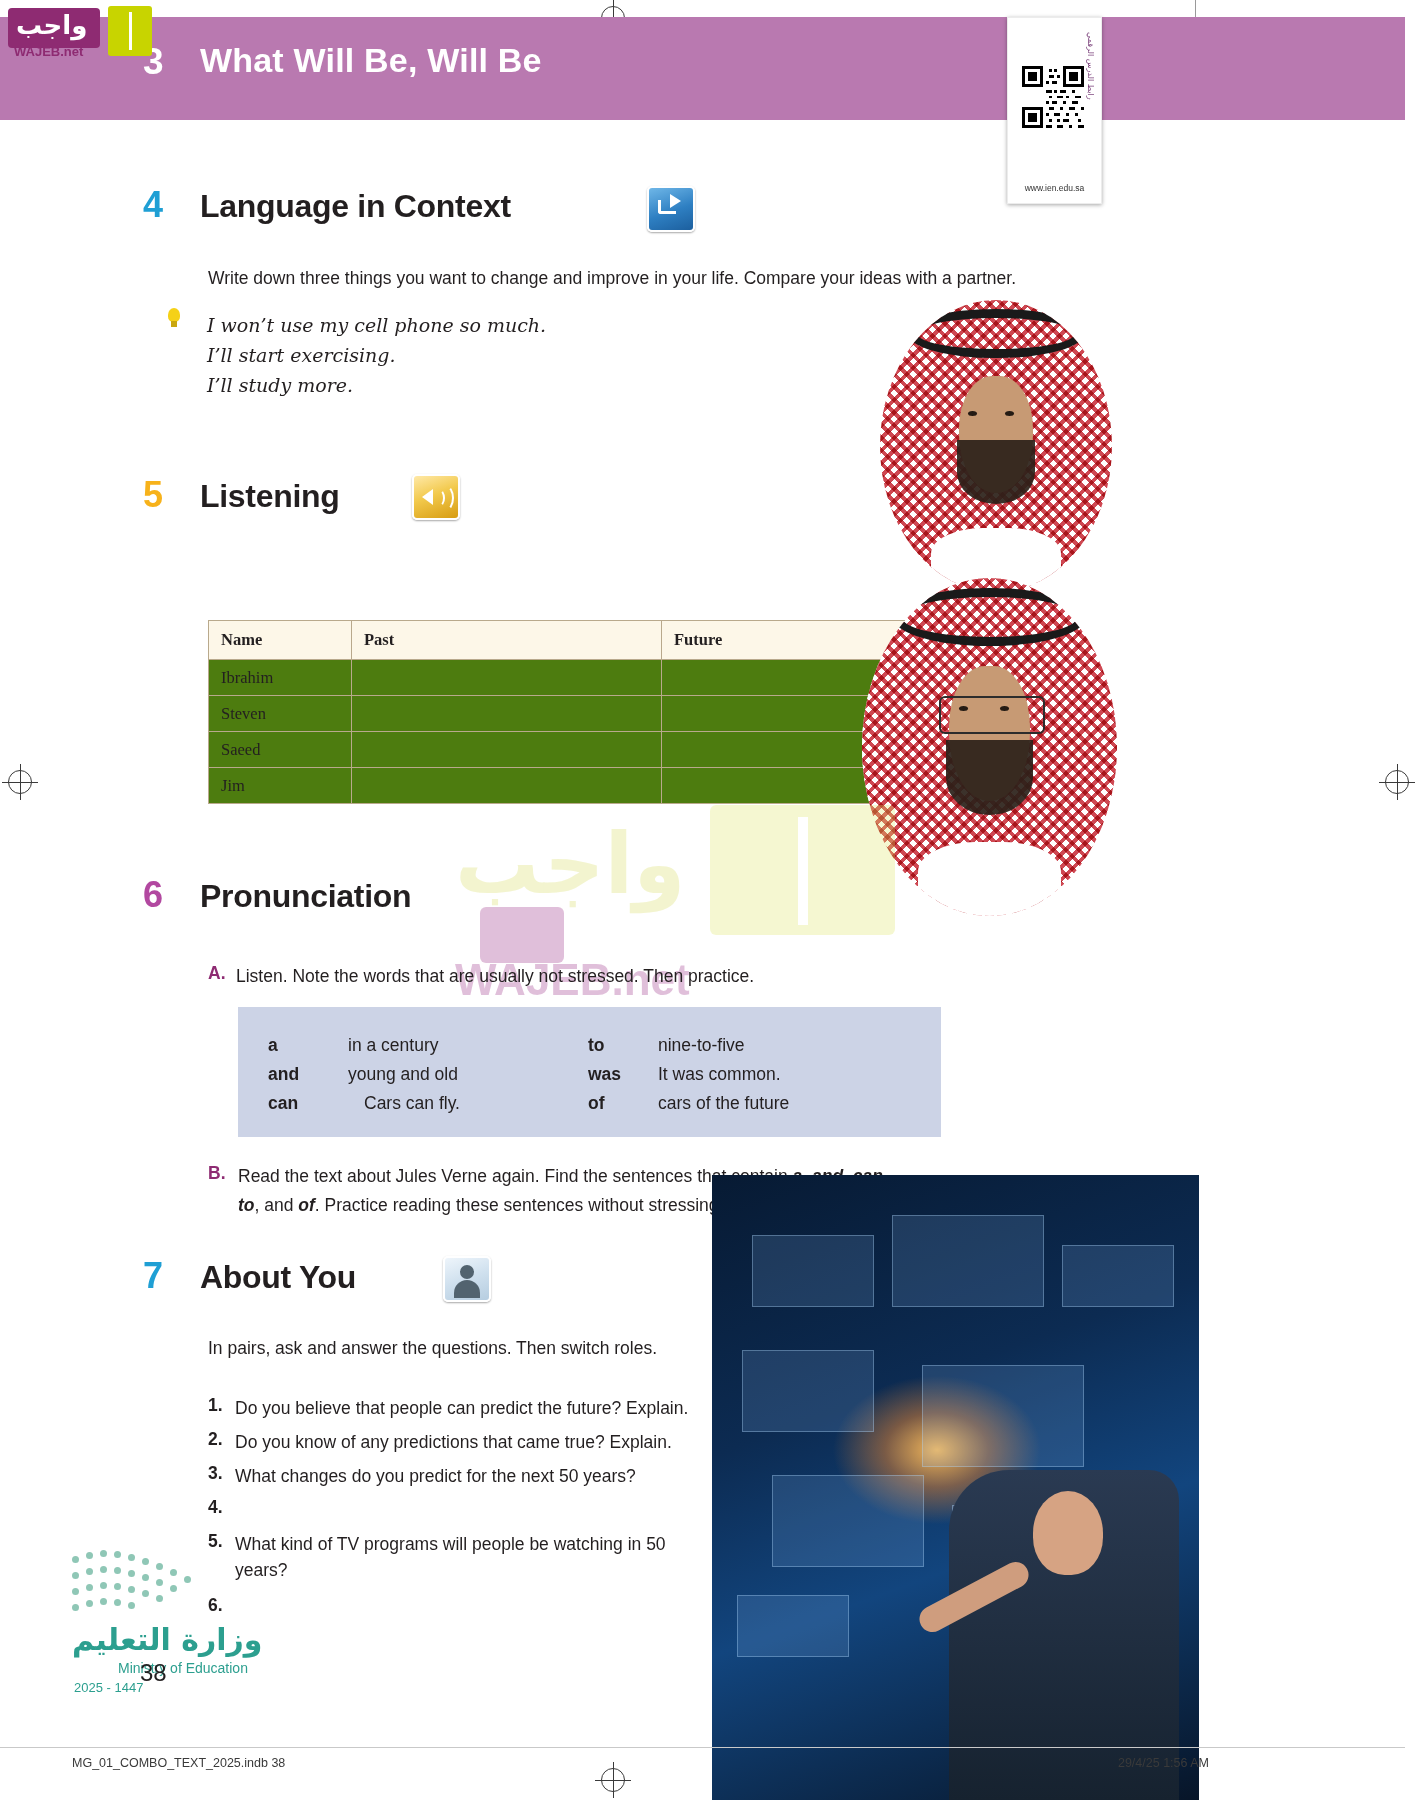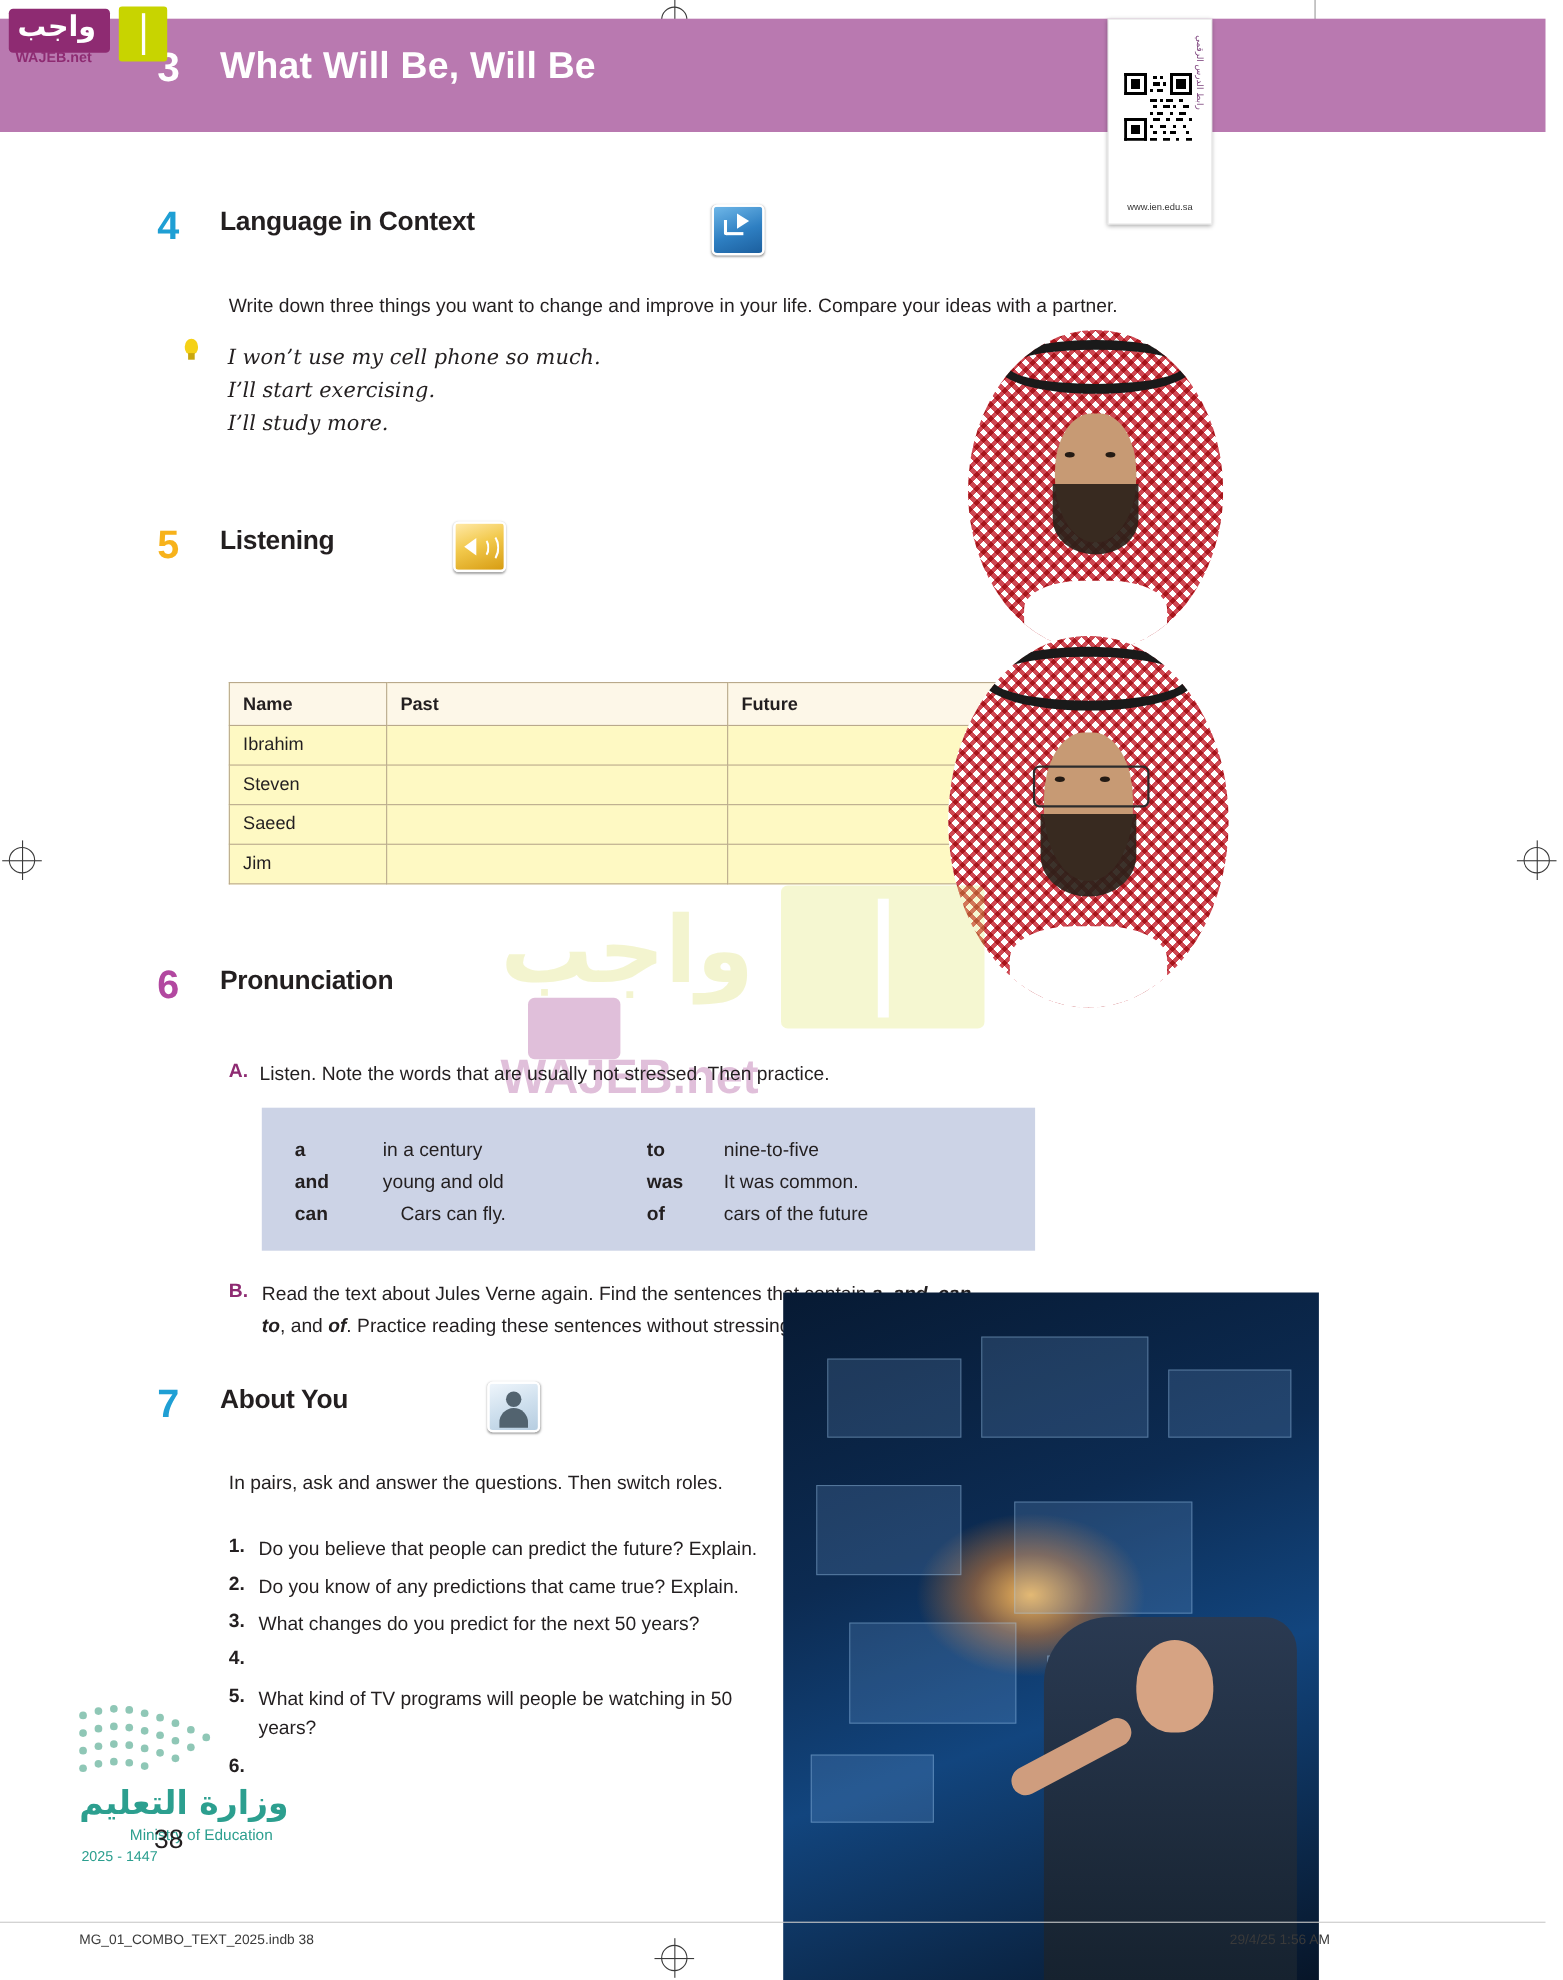--- a/index.html
+++ b/index.html
@@ -141,21 +141,21 @@
     color: #333;
   }
   .sec-num {
     position: absolute;
     font-size: 36px;
     font-weight: bold;
     line-height: 1;
   }
   .sec-title {
     position: absolute;
-    font-size: 24px;
+    font-size: 32px;
     font-weight: bold;
     color: #231f20;
     line-height: 1;
     letter-spacing: -0.3px;
     text-align: right;
   }
   .num-blue { color: #1f9fd4; }
   .num-yellow { color: #f7b21b; }
   .num-purple { color: #b248a0; }
   .num-blue2 { color: #1f9fd4; }
@@ -276,21 +276,22 @@
     font-size: 19px;
     line-height: 1.65;
     color: #231f20;
   }
 
   
   table.listen {
     position: absolute;
     border-collapse: collapse;
     width: 700px;
-    background: #fef9c3;
+    background: #4d7c0f;
+    font-family: Liberation Serif, serif;
   }
   table.listen th, table.listen td {
     border: 1px solid #b9a98c;
     height: 35px;
     font-size: 16.5px;
     text-align: left;
     padding: 0 12px;
     font-weight: normal;
     color: #231f20;
   }

